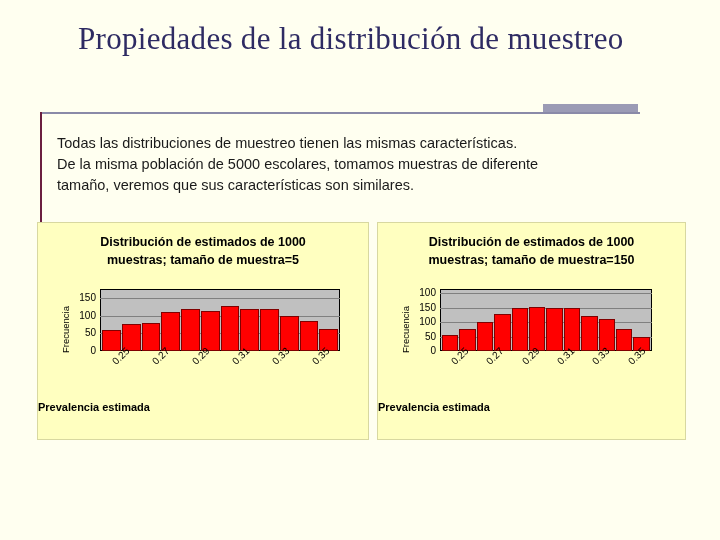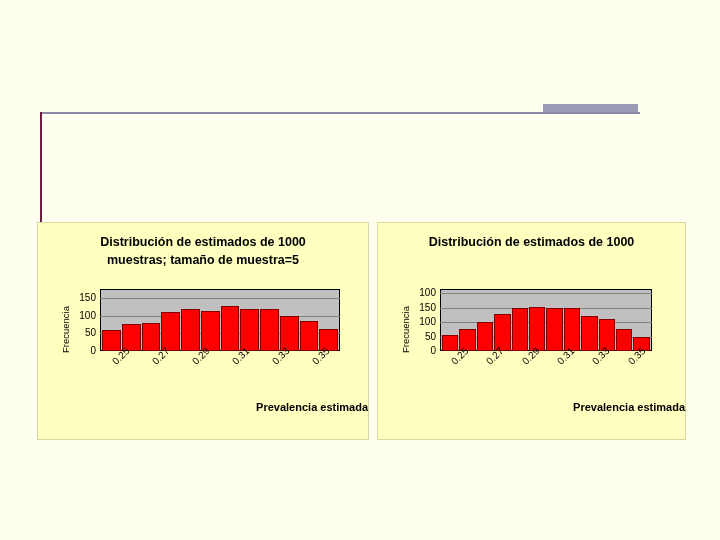--- a/index.html
+++ b/index.html
@@ -167,39 +167,45 @@
   }
   .x-labels span {
     position: absolute;
     white-space: nowrap;
     transform: rotate(-45deg);
     transform-origin: left top;
   }
   .x-title {
     position: absolute;
     width: 100%;
-    text-align: right;
+    text-align: left;
     font-size: 11px;
     font-weight: bold;
     color: #000;
   }
   #xtitle-left  { left: 0; top: 178px; }
   #xtitle-right { left: 0; top: 178px; }
 </style>
 </head>
 <body>
 
 <div class="slide">
 
+  <div class="title">Propiedades de la distribución de muestreo</div>
 
   <div class="rule-accent"></div>
   <div class="rule-h"></div>
   <div class="rule-v"></div>
   <div class="rule-v2"></div>
 
+  <div class="body-text">
+    <div>Todas las distribuciones de muestreo tienen las mismas características.</div>
+    <div>De la misma población de 5000 escolares, tomamos muestras de diferente</div>
+    <div>tamaño, veremos que sus características son similares.</div>
+  </div>
 
   <div class="panel" id="panel-left">
     <div class="panel-title">
       <div>Distribución de estimados de 1000</div>
       <div>muestras; tamaño de muestra=5</div>
     </div>
 
     <div class="y-title" style="left:22px; top:130px;">Frecuencia</div>
 
     <div class="y-labels" id="ylab-left" style="left:30px; top:60px; width:28px; height:74px;">
@@ -240,20 +246,21 @@
         <span style="left: 170px; top: 4px;">0.33</span>
         <span style="left: 210px; top: 4px;">0.35</span>
       </div>
 
     <div class="x-title" id="xtitle-left">Prevalencia estimada</div>
   </div>
 
   <div class="panel" id="panel-right">
     <div class="panel-title">
       <div>Distribución de estimados de 1000</div>
+      <div>muestras; tamaño de muestra=150</div>
     </div>
 
     <div class="y-title" style="left:22px; top:130px;">Frecuencia</div>
 
     <div class="y-labels" id="ylab-right" style="left:30px; top:60px; width:28px; height:74px;">
         <span style="top: 63px;">0</span>
         <span style="top: 48.5814px;">50</span>
         <span style="top: 34.1628px;">100</span>
         <span style="top: 19.7442px;">150</span>
         <span style="top: 5.32558px;">100</span>

